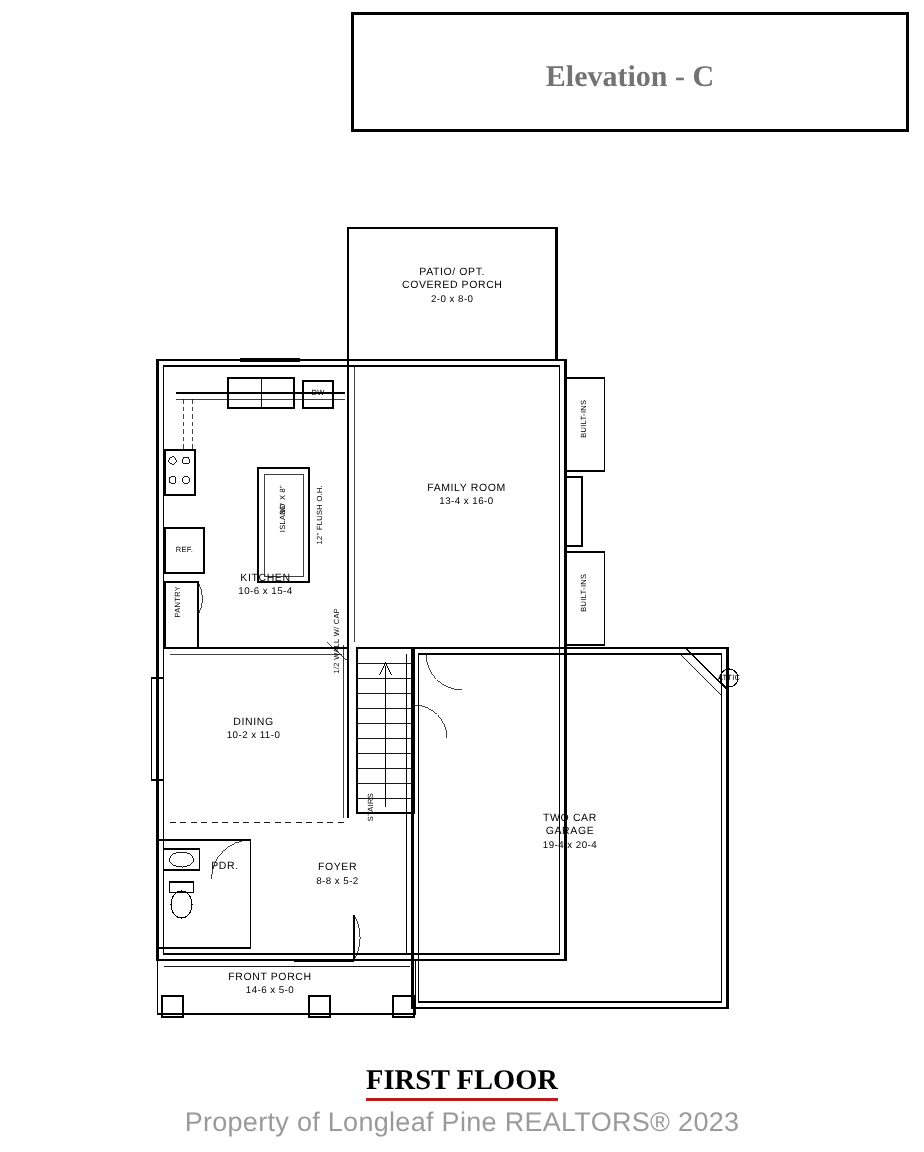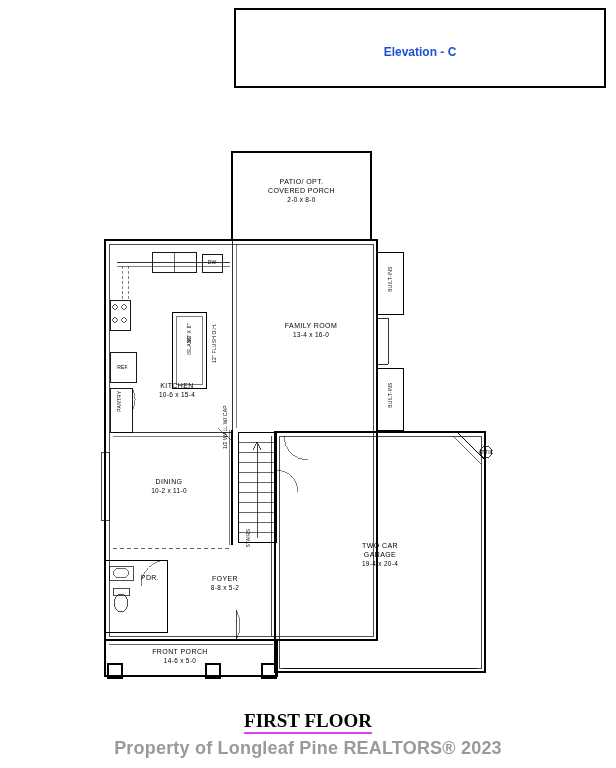--- a/index.html
+++ b/index.html
@@ -38,53 +38,52 @@
   }
   .title-main {
     font-family: "Liberation Serif", serif;
     font-weight: bold;
     font-size: 23px;
     letter-spacing: 0.5px;
     color: #000;
     line-height: 1.15;
   }
   .title-sub {
-    font-family: Liberation Sans, sans-serif;
+    font-family: Liberation Serif, serif;
     font-weight: bold;
-    font-size: 12px;
-    color: #1d4ed8;
+    font-size: 20px;
+    color: #737373;
     margin-top: 7px;
   }
   
   .floor-label {
     position: absolute;
     left: 0;
     top: 710px;
     width: 616px;
     text-align: center;
     font-family: "Liberation Serif", serif;
     font-weight: bold;
     font-size: 19px;
     color: #000;
   }
   .floor-label span {
-    border-bottom: 2px solid #d946ef;
+    border-bottom: 2px solid #b91c1c;
     padding-bottom: 1px;
   }
   .watermark {
     position: absolute;
     left: 0;
     top: 738px;
     width: 616px;
     text-align: center;
     font-family: "Liberation Sans", sans-serif;
     font-size: 18px;
     color: #9a9a9a;
     letter-spacing: 0.2px;
-    font-weight: bold;
   }
   
   #plan {
     position: absolute;
     left: 0;
     top: 0;
     width: 616px;
     height: 768px;
   }
   .rmlabel {

